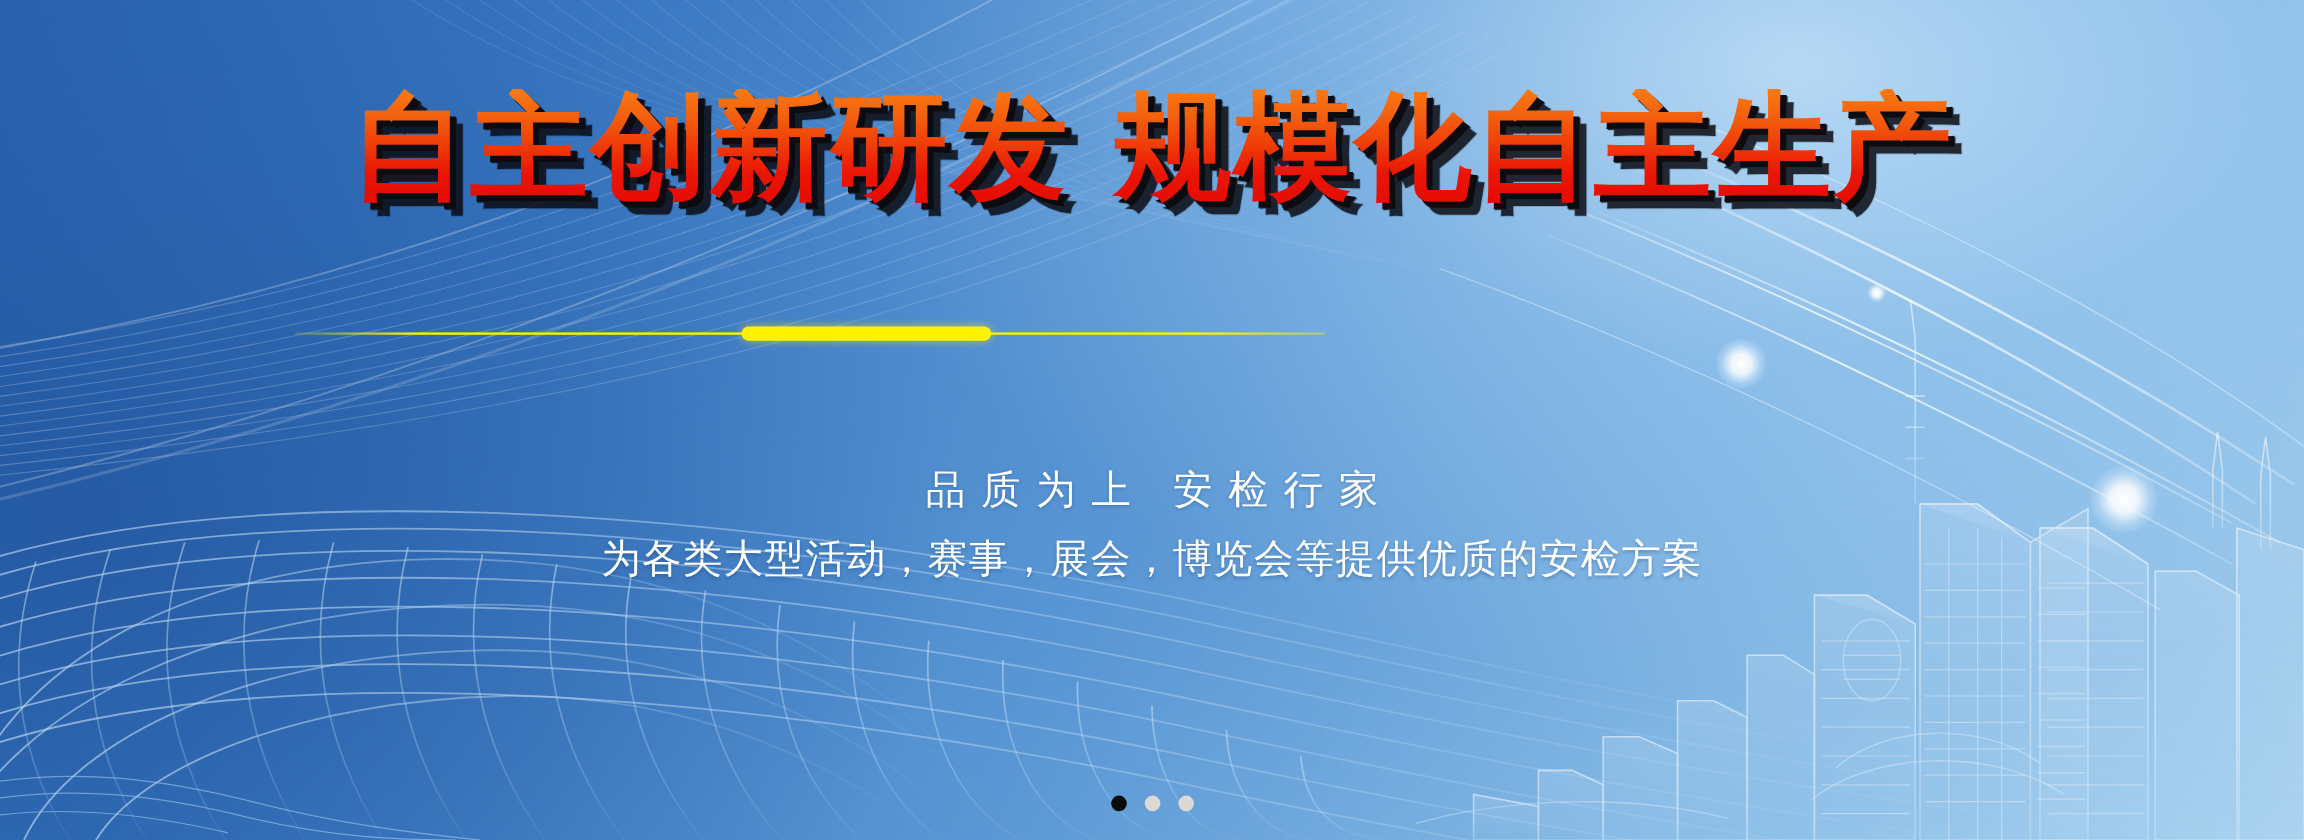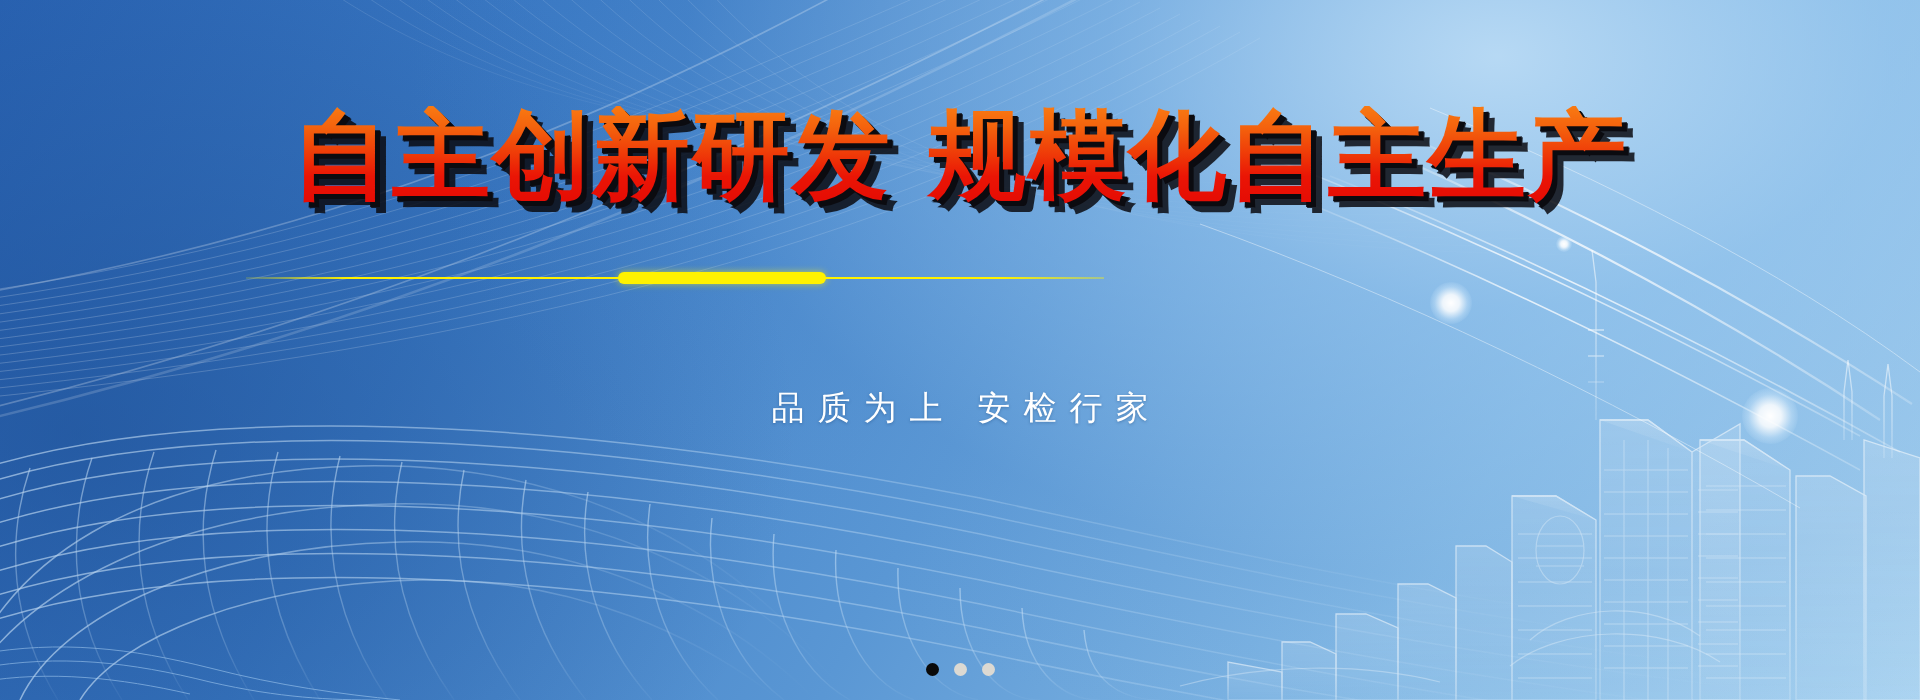--- a/index.html
+++ b/index.html
@@ -69,21 +69,20 @@
     white-space: nowrap;
     font-family: "DejaVu Sans", "Liberation Sans", sans-serif;
     background-image: linear-gradient(180deg, #f97a12 0%, #f4620d 22%, #ef3c08 48%, #ea1505 72%, #e50b04 100%);
     -webkit-background-clip: text;
     background-clip: text;
     color: transparent;
     -webkit-text-fill-color: transparent;
     filter:
       drop-shadow(5px 5px 0 #0b0b10)
       drop-shadow(6px 6px 0 rgba(10,10,16,0.85));
-    margin-top: 32px;
   }
 
   .divider {
     position: absolute;
     left: 246px;
     top: 272px;
     width: 858px;
     height: 12px;
   }
   .divider .thin {
@@ -369,20 +368,21 @@
 
     <div class="headline">自主创新研发 规模化自主生产</div>
 
     <div class="divider">
       <div class="thin"></div>
       <div class="thick"></div>
     </div>
 
     <div class="sub-primary">品质为上  安检行家</div>
 
+    <div class="sub-secondary">为各类大型活动，赛事，展会，博览会等提供优质的安检方案</div>
 
     <div class="dots">
       <span class="dot active"></span>
       <span class="dot"></span>
       <span class="dot"></span>
     </div>
 
   </div>
 </div>
 

